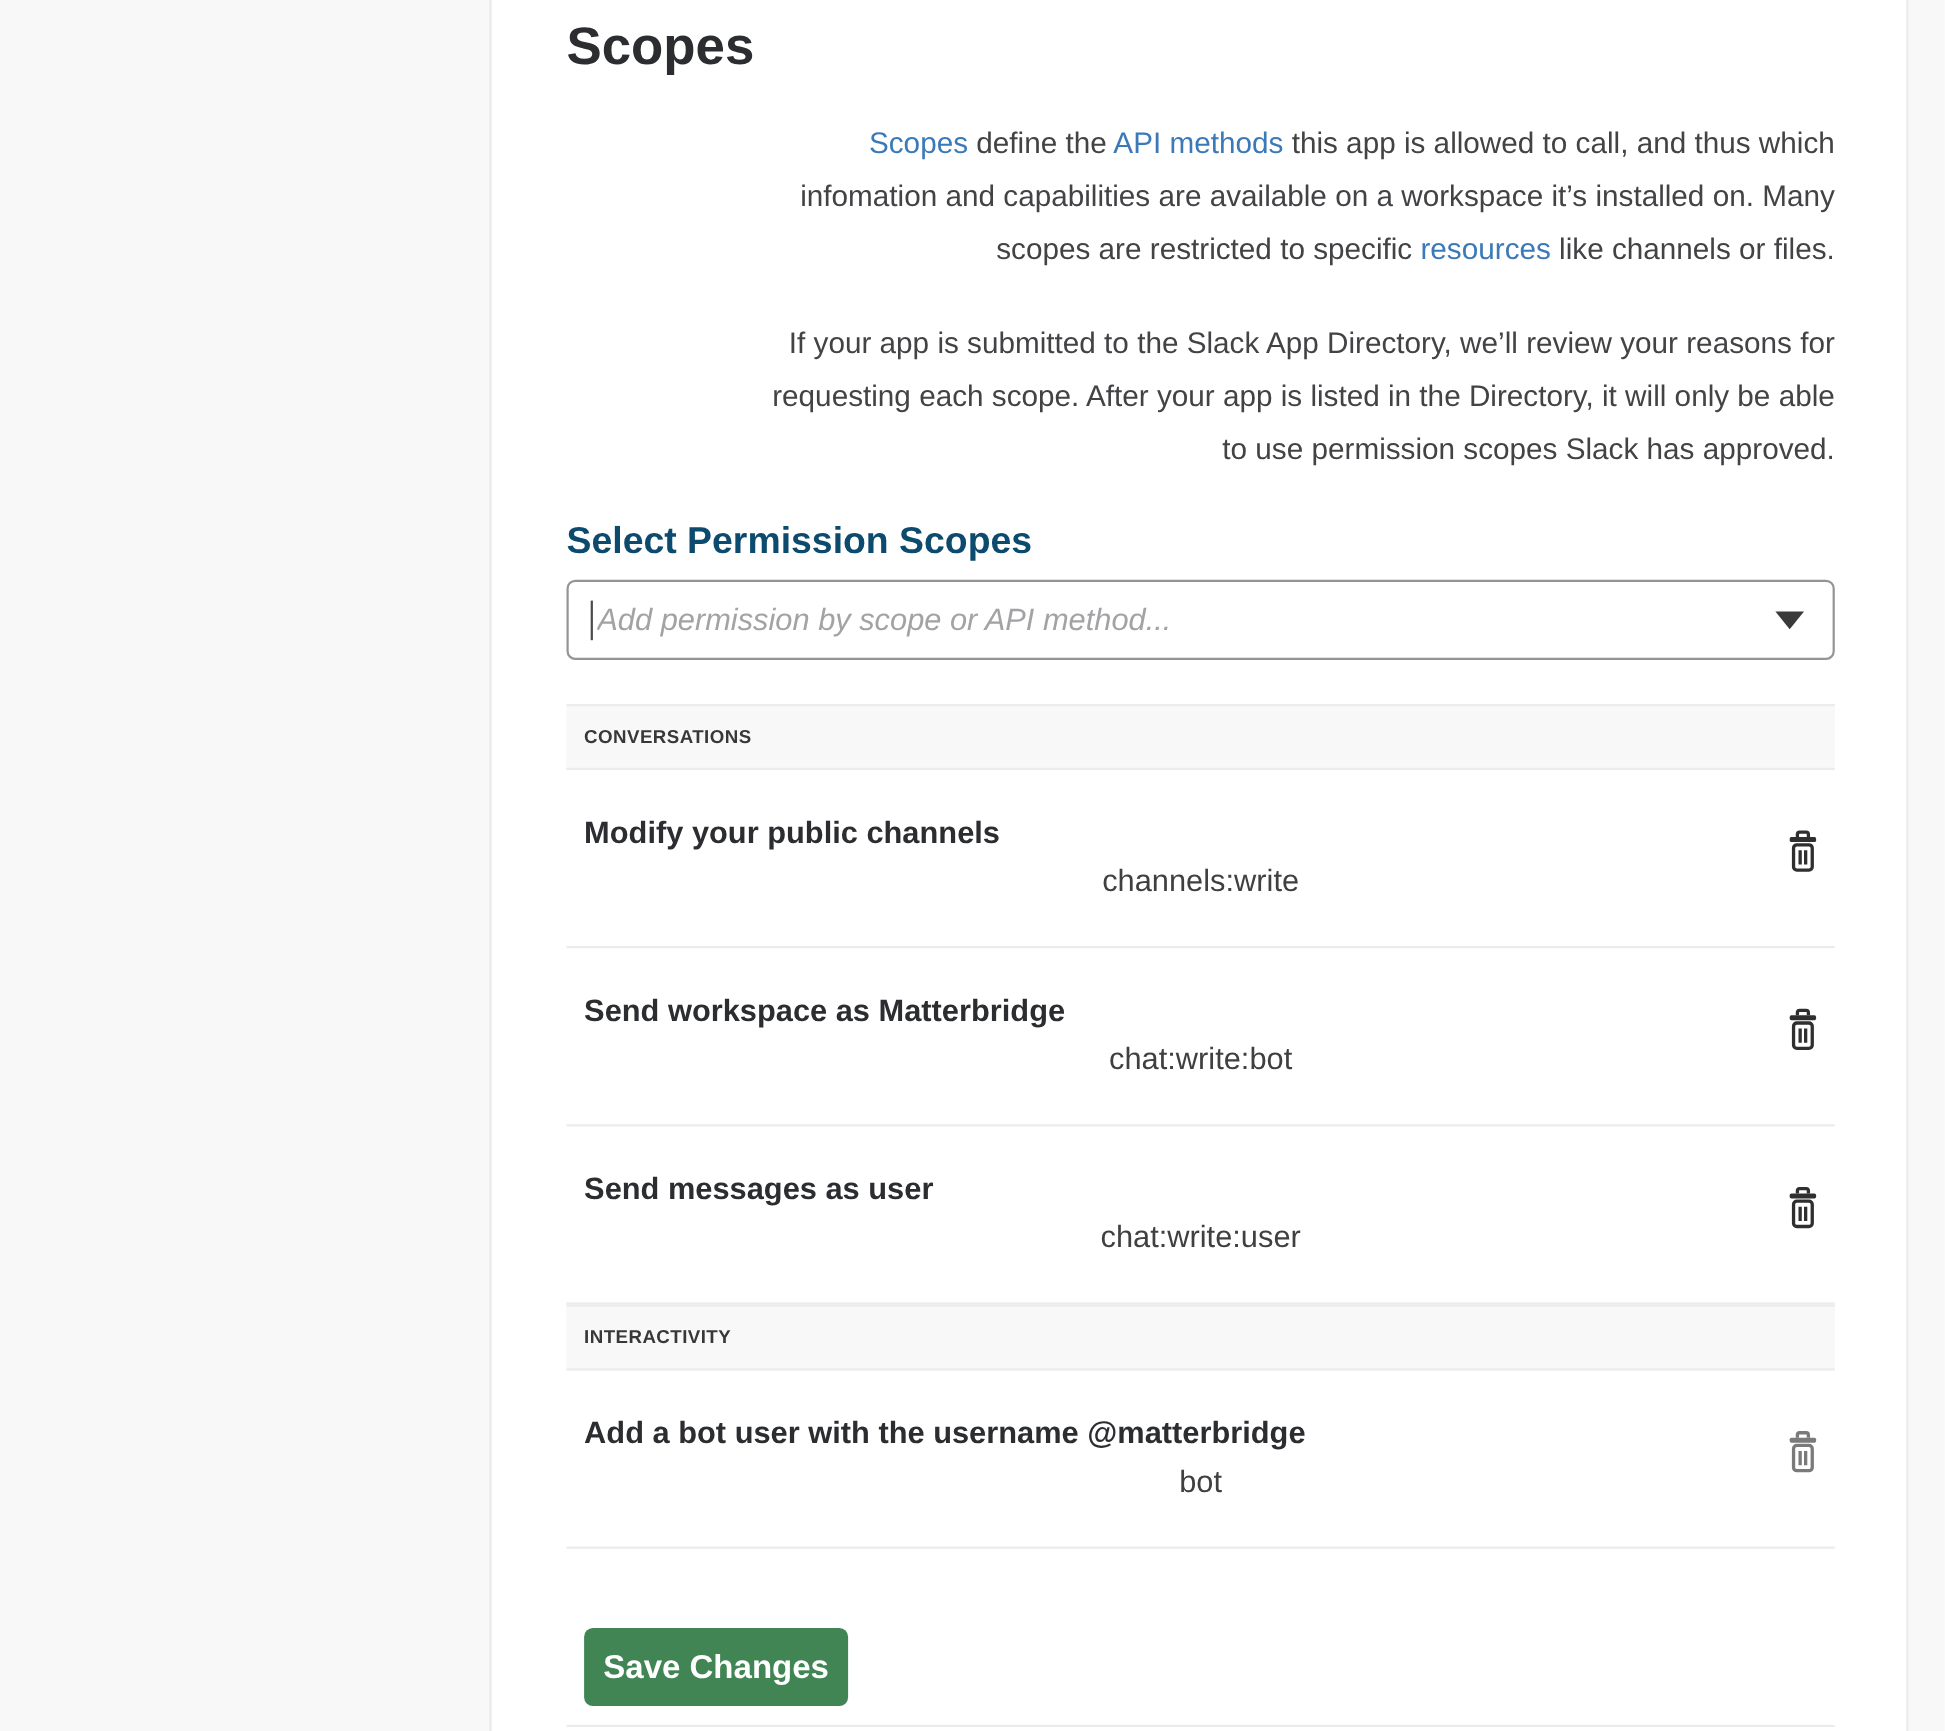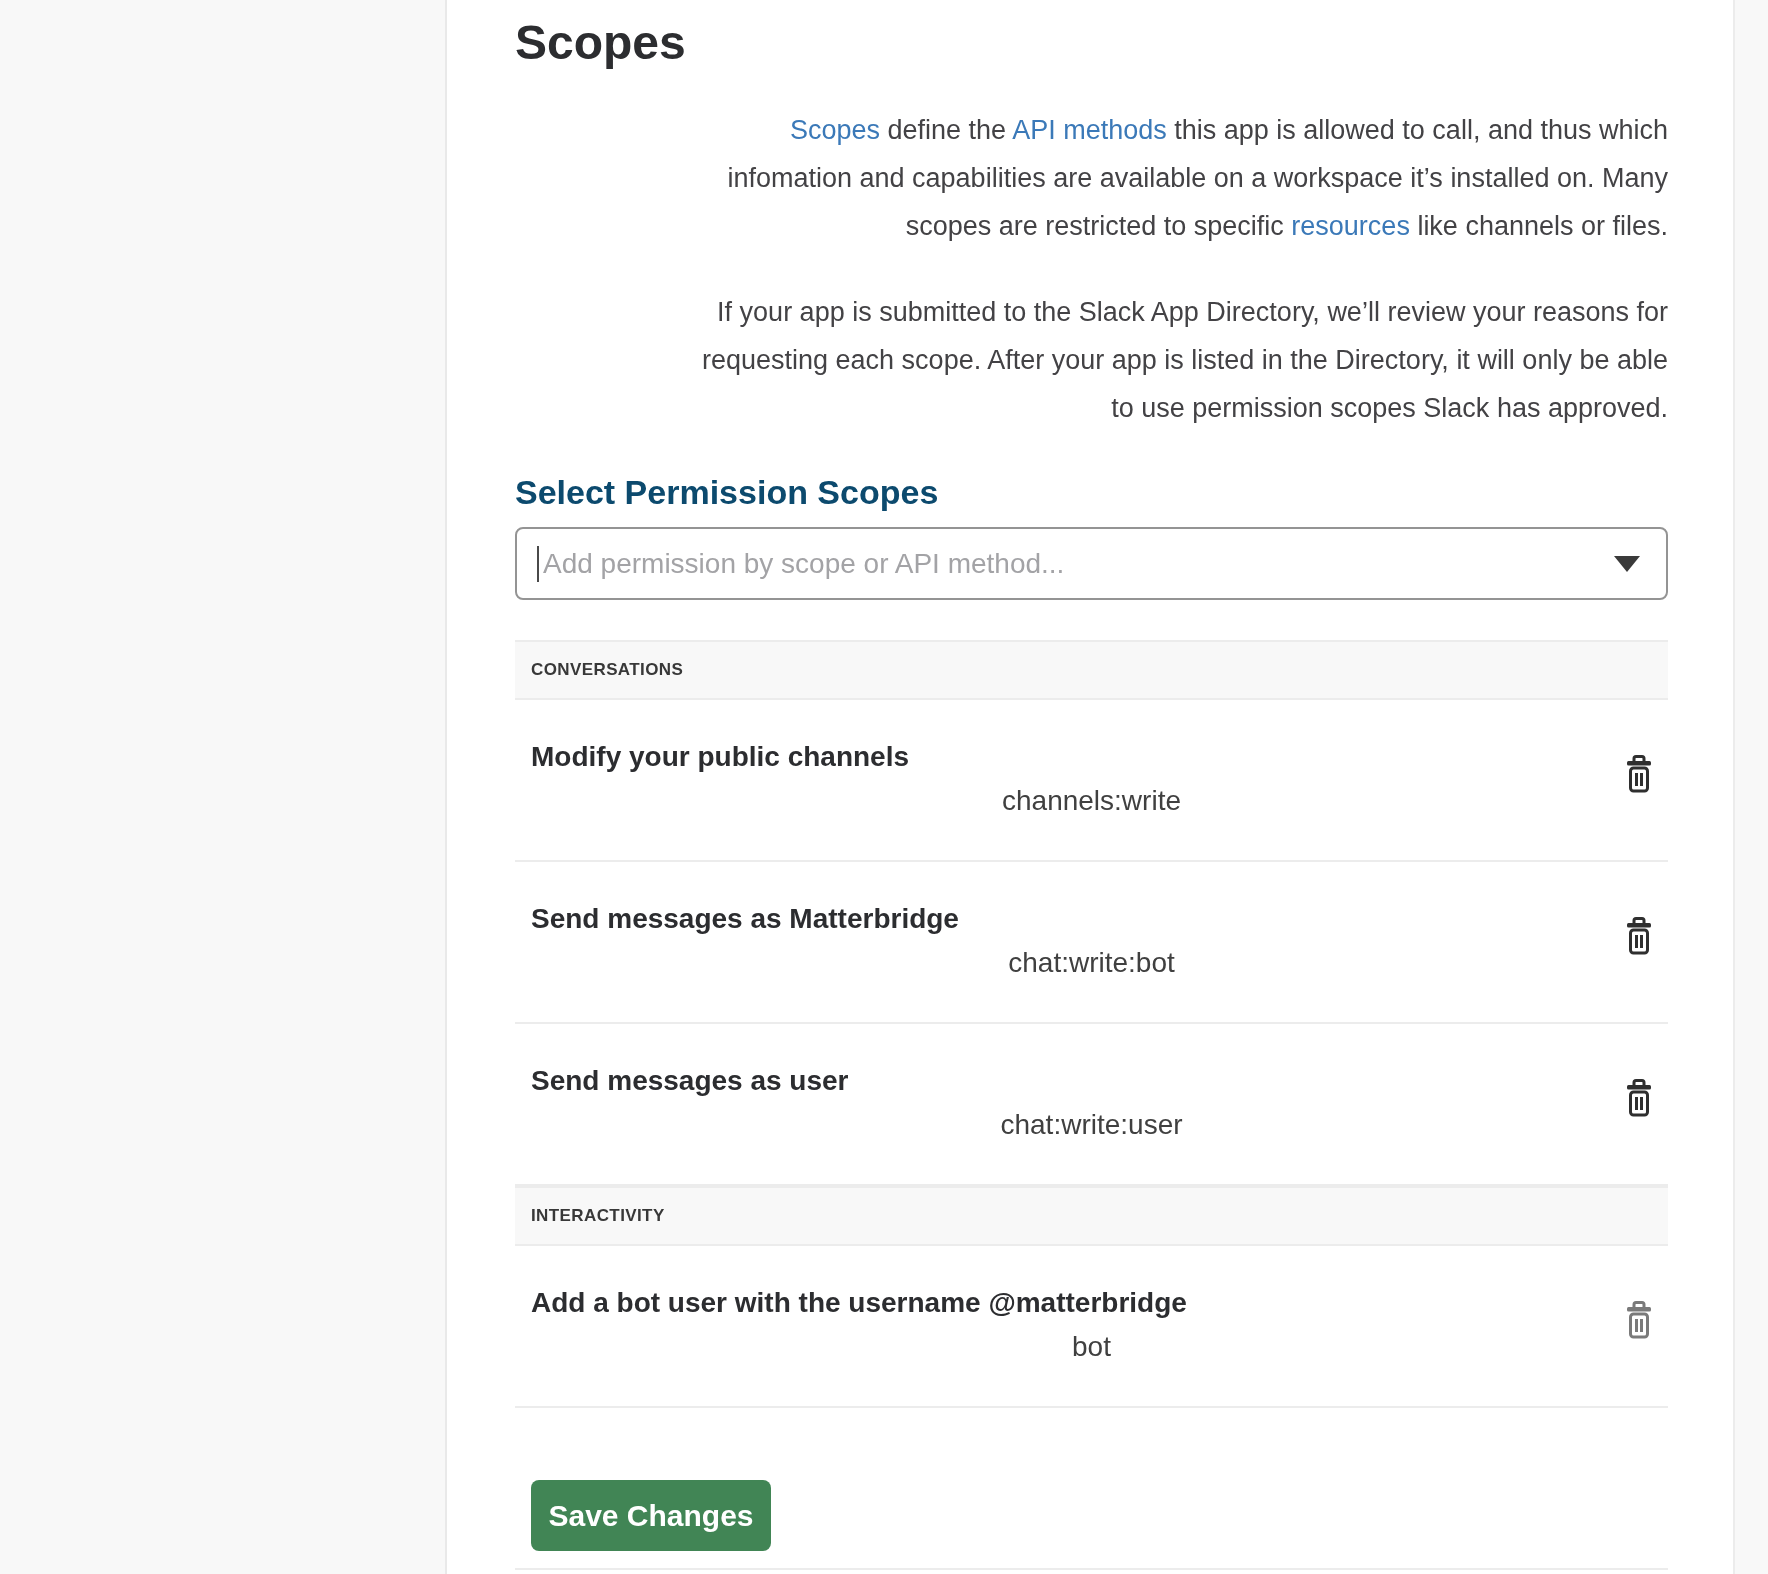--- a/index.html
+++ b/index.html
@@ -43,21 +43,21 @@
     margin-top:40px;
   }
 
   .scope-input-wrap { position:relative; margin-top:15px; }
   .scope-input {
     width:1153px; height:73px;
     border:2px solid #949494; border-radius:8px;
     font-family:"Liberation Sans", sans-serif;
     font-size:28px; color:#454545;
     padding:0 70px 0 26px;
-    background:#fff; outline:none;
+    background:#fff; outline:none;font-style:italic;
   }
   .scope-input::placeholder { color:#a3a3a6; opacity:1; }
   .caret-bar {
     position:absolute; left:22px; top:19px; width:2px; height:36px;
     background:#4a4a4a;
   }
   .dropdown-caret {
     position:absolute; right:28px; top:29px;
     width:0; height:0; cursor:pointer;
     border-left:13px solid transparent;
@@ -146,21 +146,21 @@
             <path d="M10 7 V4.5 a2 2 0 0 1 2 -2 h6 a2 2 0 0 1 2 2 V7"></path>
             <rect x="3" y="7" width="24" height="4.5" rx="1.5" fill="currentColor" stroke="none"></rect>
             <rect x="6.5" y="14" width="17" height="23" rx="3"></rect>
             <line x1="12.5" y1="19" x2="12.5" y2="32"></line>
             <line x1="17.5" y1="19" x2="17.5" y2="32"></line>
           </svg>
         </button>
       </div>
 
       <div class="scope-row">
-        <div class="scope-title">Send messages as Matterbridge</div>
+        <div class="scope-title">Send workspace as Matterbridge</div>
         <div class="scope-code">chat:write:bot</div>
         <button class="trash-btn" aria-label="Remove scope">
           <svg viewBox="0 0 30 40" stroke="currentColor" fill="none" stroke-width="3">
             <path d="M10 7 V4.5 a2 2 0 0 1 2 -2 h6 a2 2 0 0 1 2 2 V7"></path>
             <rect x="3" y="7" width="24" height="4.5" rx="1.5" fill="currentColor" stroke="none"></rect>
             <rect x="6.5" y="14" width="17" height="23" rx="3"></rect>
             <line x1="12.5" y1="19" x2="12.5" y2="32"></line>
             <line x1="17.5" y1="19" x2="17.5" y2="32"></line>
           </svg>
         </button>

